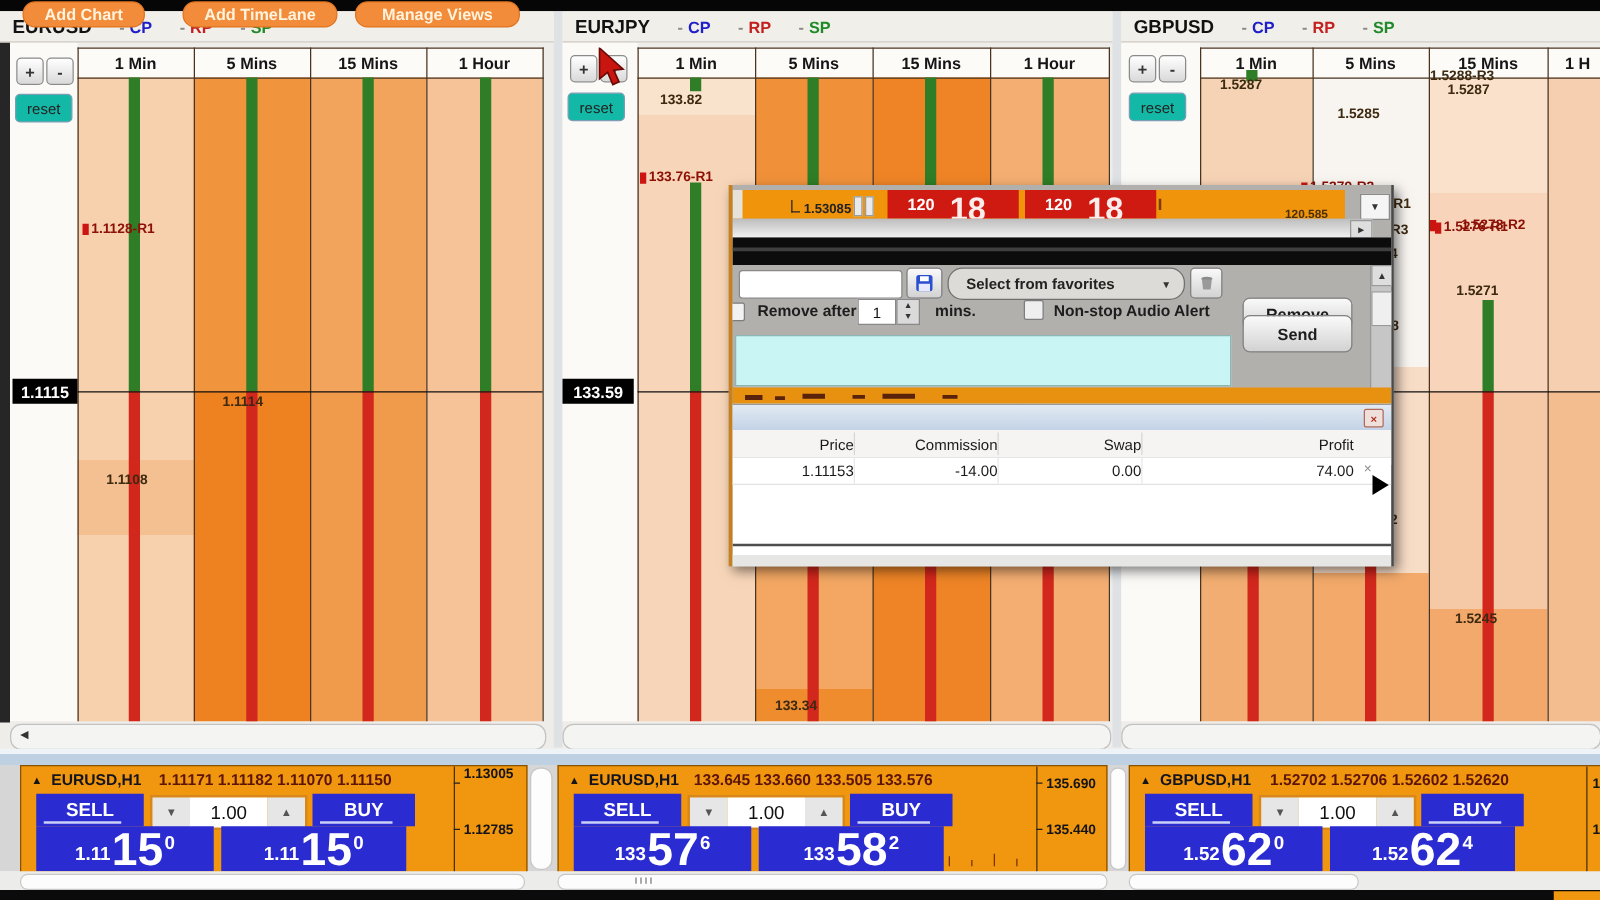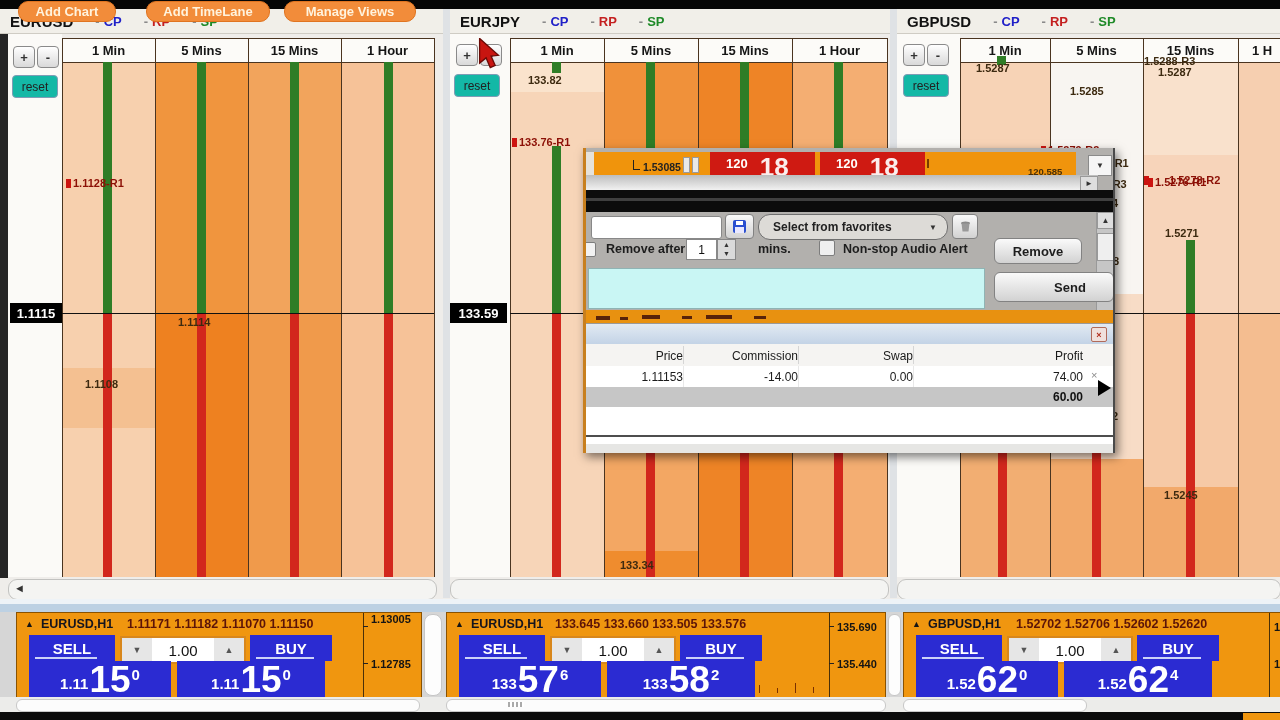--- a/index.html
+++ b/index.html
@@ -412,27 +412,27 @@
     <div style="margin-top:4px;height:26px;background:#efefef;border:1px solid #999;"></div>
   </div>
 
   <div class="chk" style="left:-5px;top:94px;width:13px;height:13px;"></div>
   <span class="dlbl" style="left:20px;top:94px;">Remove after</span>
   <div class="abs" style="left:100px;top:91px;width:29px;height:19px;background:#fff;border:1px solid #888;display:flex;align-items:center;justify-content:center;font:12px 'Liberation Sans',sans-serif;color:#111;">1</div>
   <div class="abs" style="left:131px;top:91px;width:17px;height:19px;background:#dadada;border:1px solid #888;display:flex;flex-direction:column;align-items:center;justify-content:center;font:7px 'Liberation Sans',sans-serif;color:#333;line-height:1.2;">
         <span>▲</span>
         <span>▼</span>
       </div>
-  <span class="dlbl" style="left:172px;top:94px;">mins.</span>
+  <span class="dlbl" style="left:162px;top:94px;">mins.</span>
   <div class="chk" style="left:233px;top:92px;width:14px;height:14px;background:#efefef;"></div>
   <span class="dlbl" style="left:257px;top:94px;">Non-stop Audio Alert</span>
   <div class="obtn" style="left:408px;top:90px;width:86px;height:24px;">Remove</div>
 
   <div class="abs" style="left:2px;top:120px;width:395px;height:39px;background:#c9f6f4;border:1px solid #8fb4b4;"></div>
-  <div class="obtn" style="left:408px;top:124px;width:86px;height:28px;padding-left:32px;">Send</div>
+  <div class="obtn" style="left:408px;top:104px;width:86px;height:28px;">Send</div>
 
   <div class="abs" style="left:0;top:162px;width:527px;height:13px;background:#e89110;">
     <div class="squig" style="left:10px;top:6px;width:14px;height:4px;"></div>
     <div class="squig" style="left:34px;top:7px;width:8px;height:3px;"></div>
     <div class="squig" style="left:56px;top:5px;width:18px;height:4px;"></div>
     <div class="squig" style="left:96px;top:6px;width:10px;height:3px;"></div>
     <div class="squig" style="left:120px;top:5px;width:26px;height:4px;"></div>
     <div class="squig" style="left:168px;top:6px;width:12px;height:3px;"></div>
   </div>
 
@@ -451,23 +451,20 @@
     <div class="abs" style="left:0;top:42px;width:527px;height:21px;background:#fff;border-bottom:1px solid #e2e2e2;">
       <span class="cell" style="right:430px;top:4px;width:90px;">1.11153</span>
       <span class="cell" style="right:315px;top:4px;width:110px;">-14.00</span>
       <span class="cell" style="right:200px;top:4px;width:110px;">0.00</span>
       <span class="cell" style="right:30px;top:4px;width:110px;">74.00</span>
       <span class="abs" style="left:505px;top:3px;font:11px 'Liberation Sans',sans-serif;color:#8a8a8a;">×</span>
       <div class="abs" style="left:97px;top:0;width:1px;height:21px;background:#e8e8e8;"></div>
       <div class="abs" style="left:212px;top:0;width:1px;height:21px;background:#e8e8e8;"></div>
       <div class="abs" style="left:327px;top:0;width:1px;height:21px;background:#e8e8e8;"></div>
     </div>
-    <div class="abs" style="left:0;top:63px;width:527px;height:20px;background:#c6c6c6;">
-      <span class="cell" style="right:30px;top:3px;width:110px;font-weight:bold;color:#111;">60.00</span>
-    </div>
     <div class="abs" style="left:0;top:111px;width:527px;height:2px;background:#4d4d4d;"></div>
     <div class="abs" style="left:0;top:120px;width:527px;height:10px;background:#e6e6e4;"></div>
   </div>
 
   <div class="abs" style="left:512px;top:232px;width:0;height:0;border-top:8px solid transparent;border-bottom:8px solid transparent;border-left:13px solid #000;"></div>
 </div>
 
 <svg class="abs" style="left:477px;top:38px;z-index:100;" width="26" height="32" viewBox="0 0 20 24">
   <path d="M2,0 L2,19 L7,15 L10.2,22.5 L14,20.8 L10.8,13.6 L16.5,13 Z" fill="#c81510" stroke="#6a0a06" stroke-width="1"></path>
 </svg>

